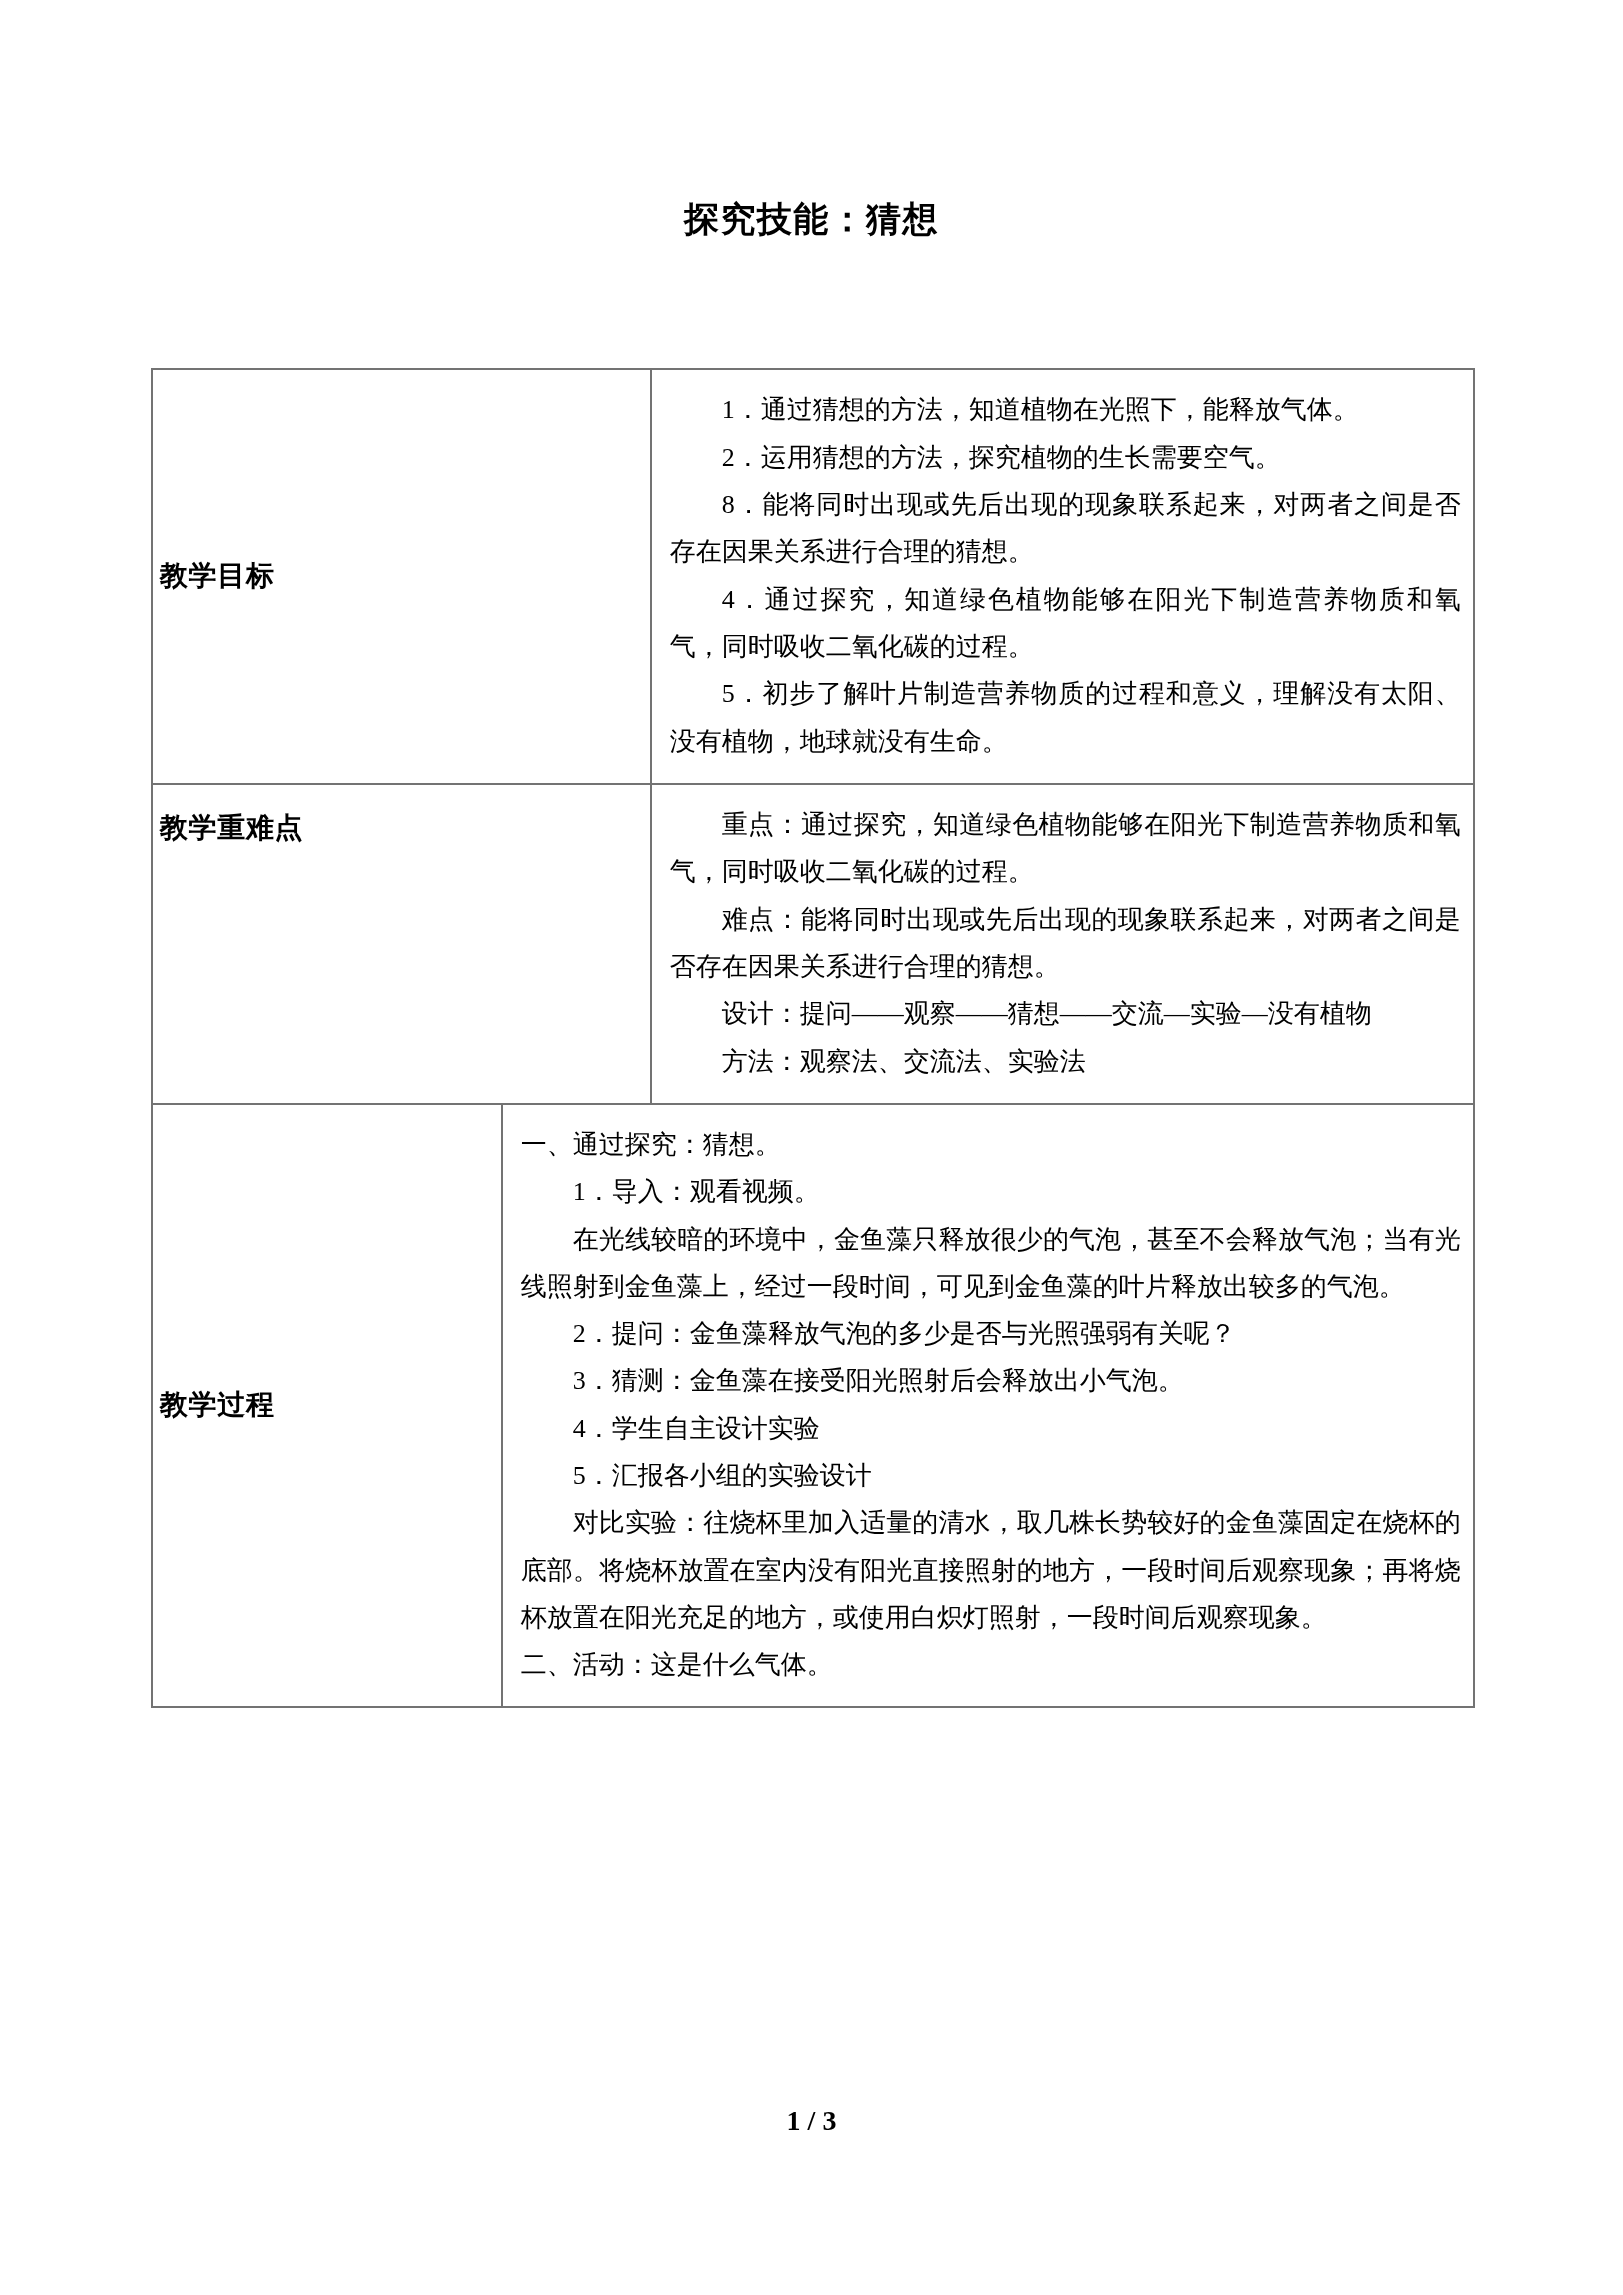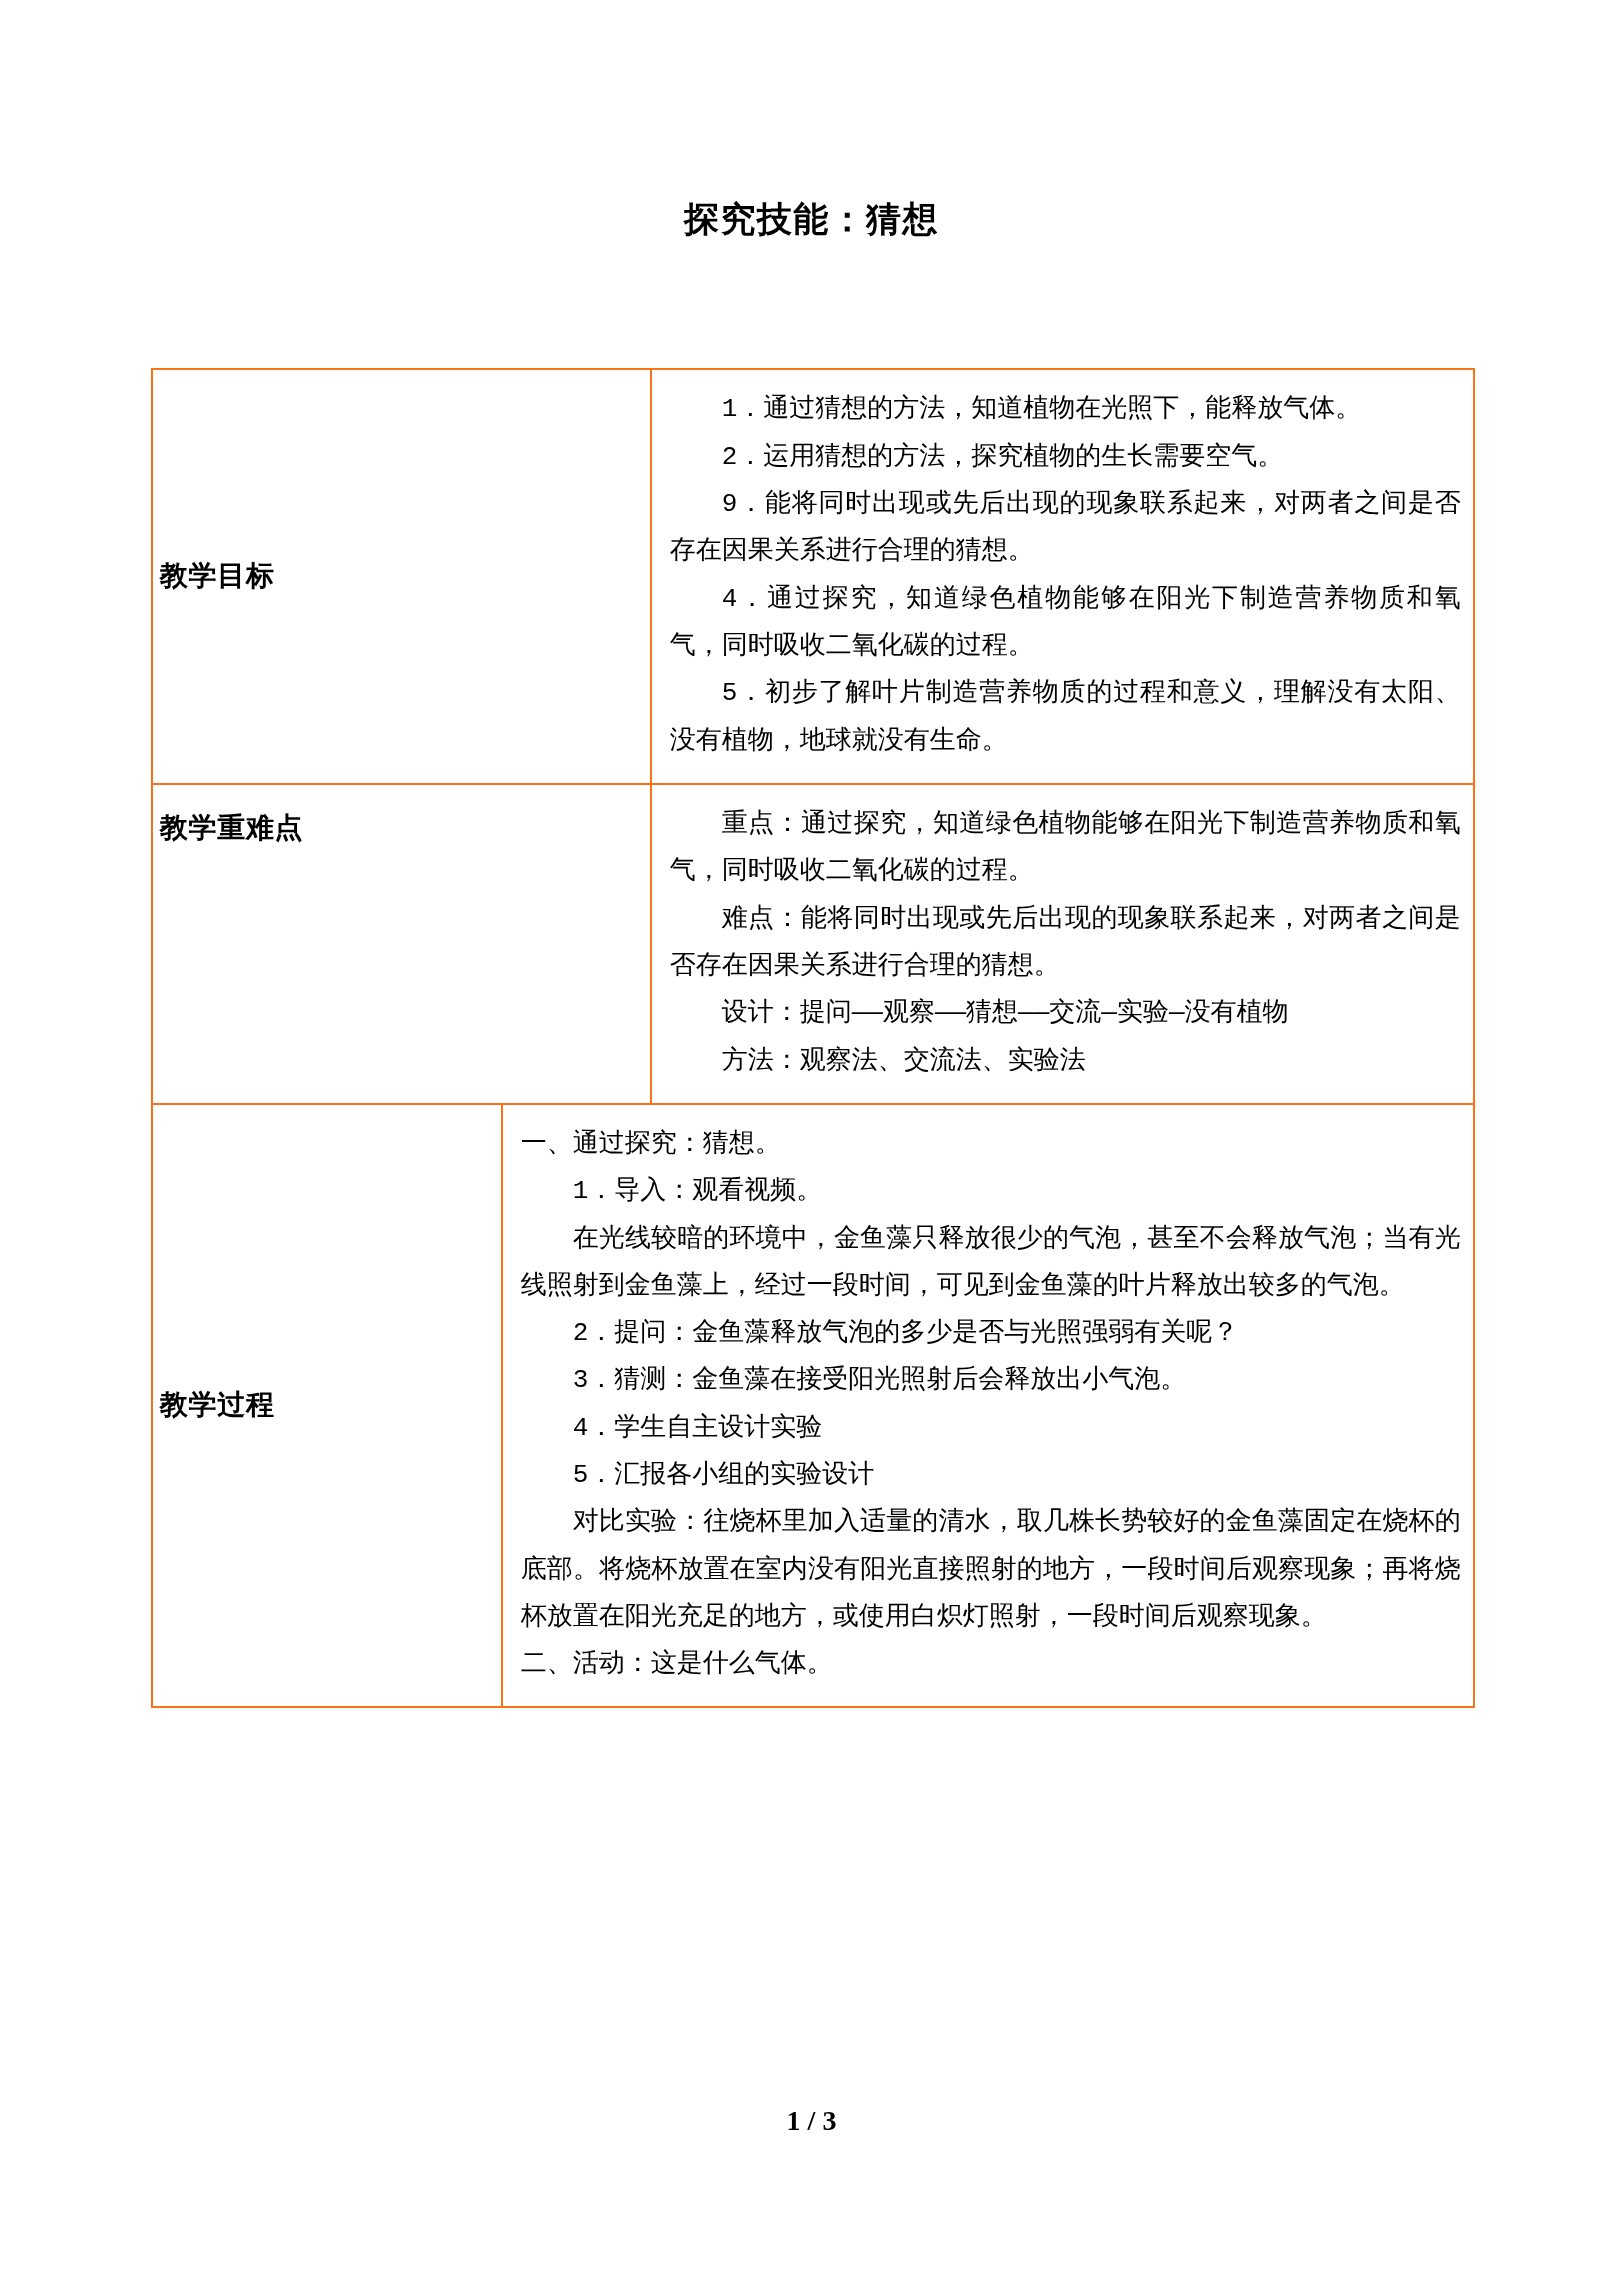--- a/index.html
+++ b/index.html
@@ -35,24 +35,23 @@
   }
   table.lesson-table {
     position: absolute;
     left: 151px;
     top: 368px;
     width: 1323px;
     border-collapse: collapse;
     table-layout: fixed;
   }
   table.lesson-table td {
-    border: 2px solid #f97316;
+    border: 2px solid #737373;
     vertical-align: top;
     padding: 0;
-    font-family: Liberation Mono, monospace;
   }
   .label-cell {
     text-align: left;
     vertical-align: middle !important;
     font-size: 28px;
     font-weight: bold;
     letter-spacing: 0.7px;
     padding: 0 6.8px !important;
   }
   .label-cell.top-label {
@@ -99,21 +98,21 @@
       <col style="width:350px">
       <col style="width:149px">
       <col style="width:823px">
     </colgroup>
     <tbody>
       <tr>
         <td class="label-cell" colspan="2">教学目标</td>
         <td class="body-cell">
           <p class="ind">1．通过猜想的方法，知道植物在光照下，能释放气体。</p>
           <p class="ind">2．运用猜想的方法，探究植物的生长需要空气。</p>
-          <p class="ind">9．能将同时出现或先后出现的现象联系起来，对两者之间是否存在因果关系进行合理的猜想。</p>
+          <p class="ind">8．能将同时出现或先后出现的现象联系起来，对两者之间是否存在因果关系进行合理的猜想。</p>
           <p class="ind">4．通过探究，知道绿色植物能够在阳光下制造营养物质和氧气，同时吸收二氧化碳的过程。</p>
           <p class="ind">5．初步了解叶片制造营养物质的过程和意义，理解没有太阳、没有植物，地球就没有生命。</p>
         </td>
       </tr>
       <tr>
         <td class="label-cell top-label" colspan="2">教学重难点</td>
         <td class="body-cell">
           <p class="ind">重点：通过探究，知道绿色植物能够在阳光下制造营养物质和氧气，同时吸收二氧化碳的过程。</p>
           <p class="ind">难点：能将同时出现或先后出现的现象联系起来，对两者之间是否存在因果关系进行合理的猜想。</p>
           <p class="ind">设计：提问——观察——猜想——交流—实验—没有植物</p>

